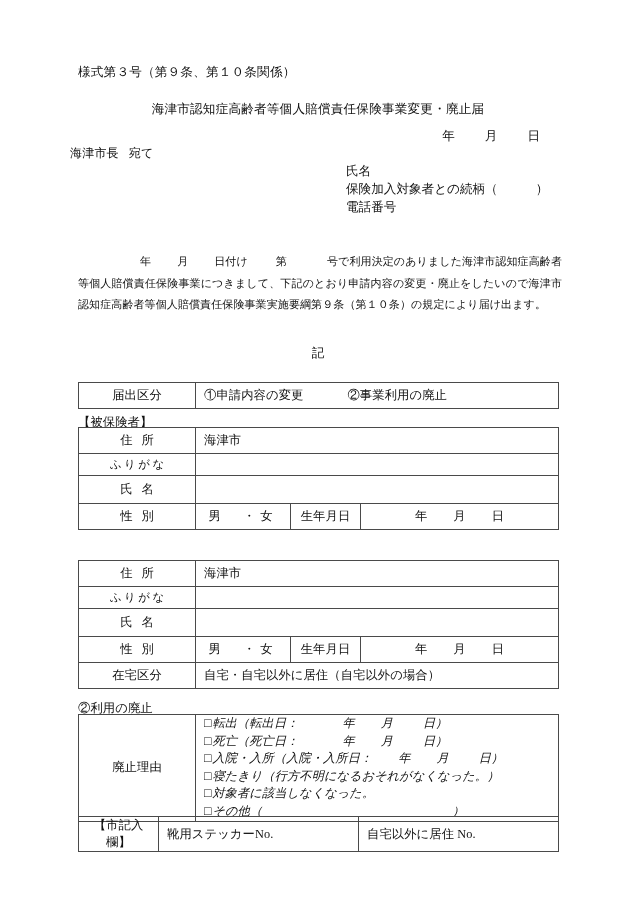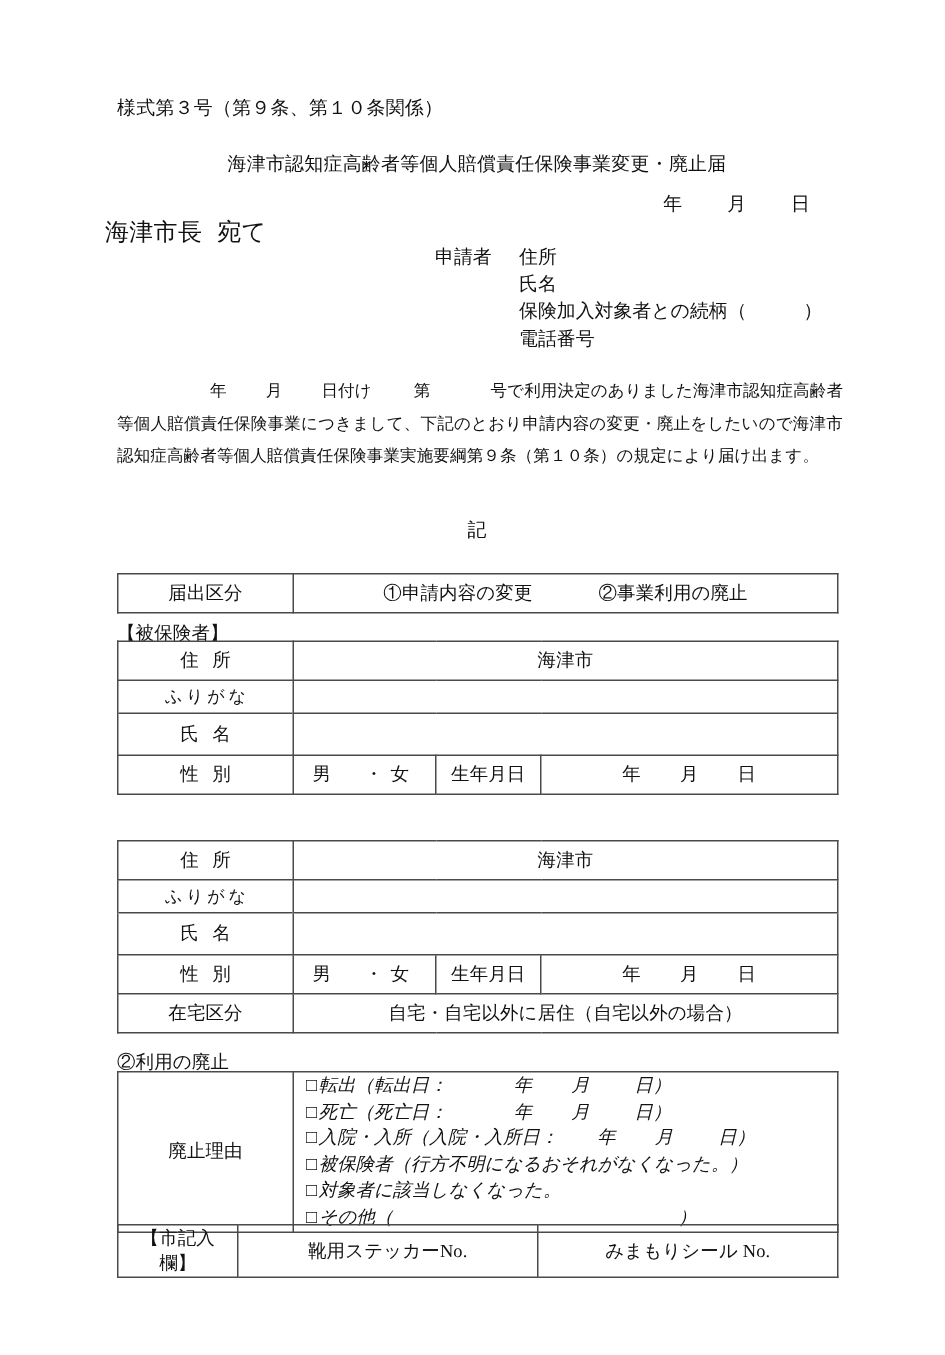--- a/index.html
+++ b/index.html
@@ -53,21 +53,21 @@
     font-size: 12.6px;
     white-space: nowrap;
     padding-right: 18px;
     box-sizing: border-box;
   }
   .date-line .sp { display: inline-block; width: 30px; }
   .addressee {
     position: absolute;
     left: 70px;
     top: 145px;
-    font-size: 16px;
+    font-size: 12px;
     letter-spacing: .2px;
     white-space: nowrap;
   }
   .addressee .gap { display: inline-block; width: 10px; }
 
   
   .applicant {
     position: absolute;
     left: 290px;
     top: 162px;
@@ -137,21 +137,21 @@
     letter-spacing: .1px;
   }
   td.lbl {
     text-align: center;
   }
   td.lbl .wide {
     display: inline-block;
     letter-spacing: 9px;
     text-indent: 9px;
   }
-  td.val { text-align: center; }
+  td.val { text-align: left; }
   td.ctr { text-align: center; margin-top: 46px; }
 
   
   tr.furigana td {
     border-bottom: 1px dotted #9a9a9a;
     height: 21px;
     font-size: 11.4px;
   }
   tr.furigana td.lbl .wide2 {
     display: inline-block;
@@ -207,23 +207,20 @@
 
   <div class="date-line">
     <span>年</span><span class="sp"></span><span>月</span><span class="sp"></span><span>日</span>
   </div>
 
   <div class="addressee">
     <span>海津市長</span><span class="gap"></span><span>宛て</span>
   </div>
 
   <div class="applicant">
-    <div class="ap-row">
-      <span class="ap-label">申請者</span><span>住所</span>
-    </div>
     <div class="ap-row">
       <span class="ap-label"></span><span>氏名</span>
     </div>
     <div class="ap-row">
       <span class="ap-label"></span><span>保険加入対象者との続柄（</span><span class="paren-gap"></span><span>）</span>
     </div>
     <div class="ap-row">
       <span class="ap-label"></span><span>電話番号</span>
     </div>
   </div>
@@ -334,21 +331,21 @@
           <div class="rsn-line">
             <span class="cb">□</span><span>転出（転出日：</span><span class="g1"></span><span>年</span><span class="g2"></span><span>月</span><span class="g3"></span><span>日）</span>
           </div>
           <div class="rsn-line">
             <span class="cb">□</span><span>死亡（死亡日：</span><span class="g1"></span><span>年</span><span class="g2"></span><span>月</span><span class="g3"></span><span>日）</span>
           </div>
           <div class="rsn-line">
             <span class="cb">□</span><span>入院・入所（入院・入所日：</span><span class="g2"></span><span>年</span><span class="g2"></span><span>月</span><span class="g3"></span><span>日）</span>
           </div>
           <div class="rsn-line">
-            <span class="cb">□</span><span>被保険者（行方不明になるおそれがなくなった。）</span>
+            <span class="cb">□</span><span>寝たきり（行方不明になるおそれがなくなった。）</span>
           </div>
           <div class="rsn-line">
             <span class="cb">□</span><span>対象者に該当しなくなった。</span>
           </div>
           <div class="rsn-line">
             <span class="cb">□</span><span>その他（</span><span class="gother"></span><span>）</span>
           </div>
         </td>
       </tr>
     </tbody>
@@ -357,18 +354,18 @@
   <table class="frm" id="tbl-city">
     <colgroup>
         <col style="width:80px">
         <col style="width:200px">
         <col style="width:200px">
       </colgroup>
     <tbody>
       <tr>
         <td class="city-lbl">【市記入欄】</td>
         <td class="val"><span class="sticker-no">靴用ステッカーNo.</span></td>
-        <td class="val"><span class="sticker-no">みまもりシール No.</span></td>
+        <td class="val"><span class="sticker-no">自宅以外に居住 No.</span></td>
       </tr>
     </tbody>
   </table>
 
 </div>
 
 </body></html>

